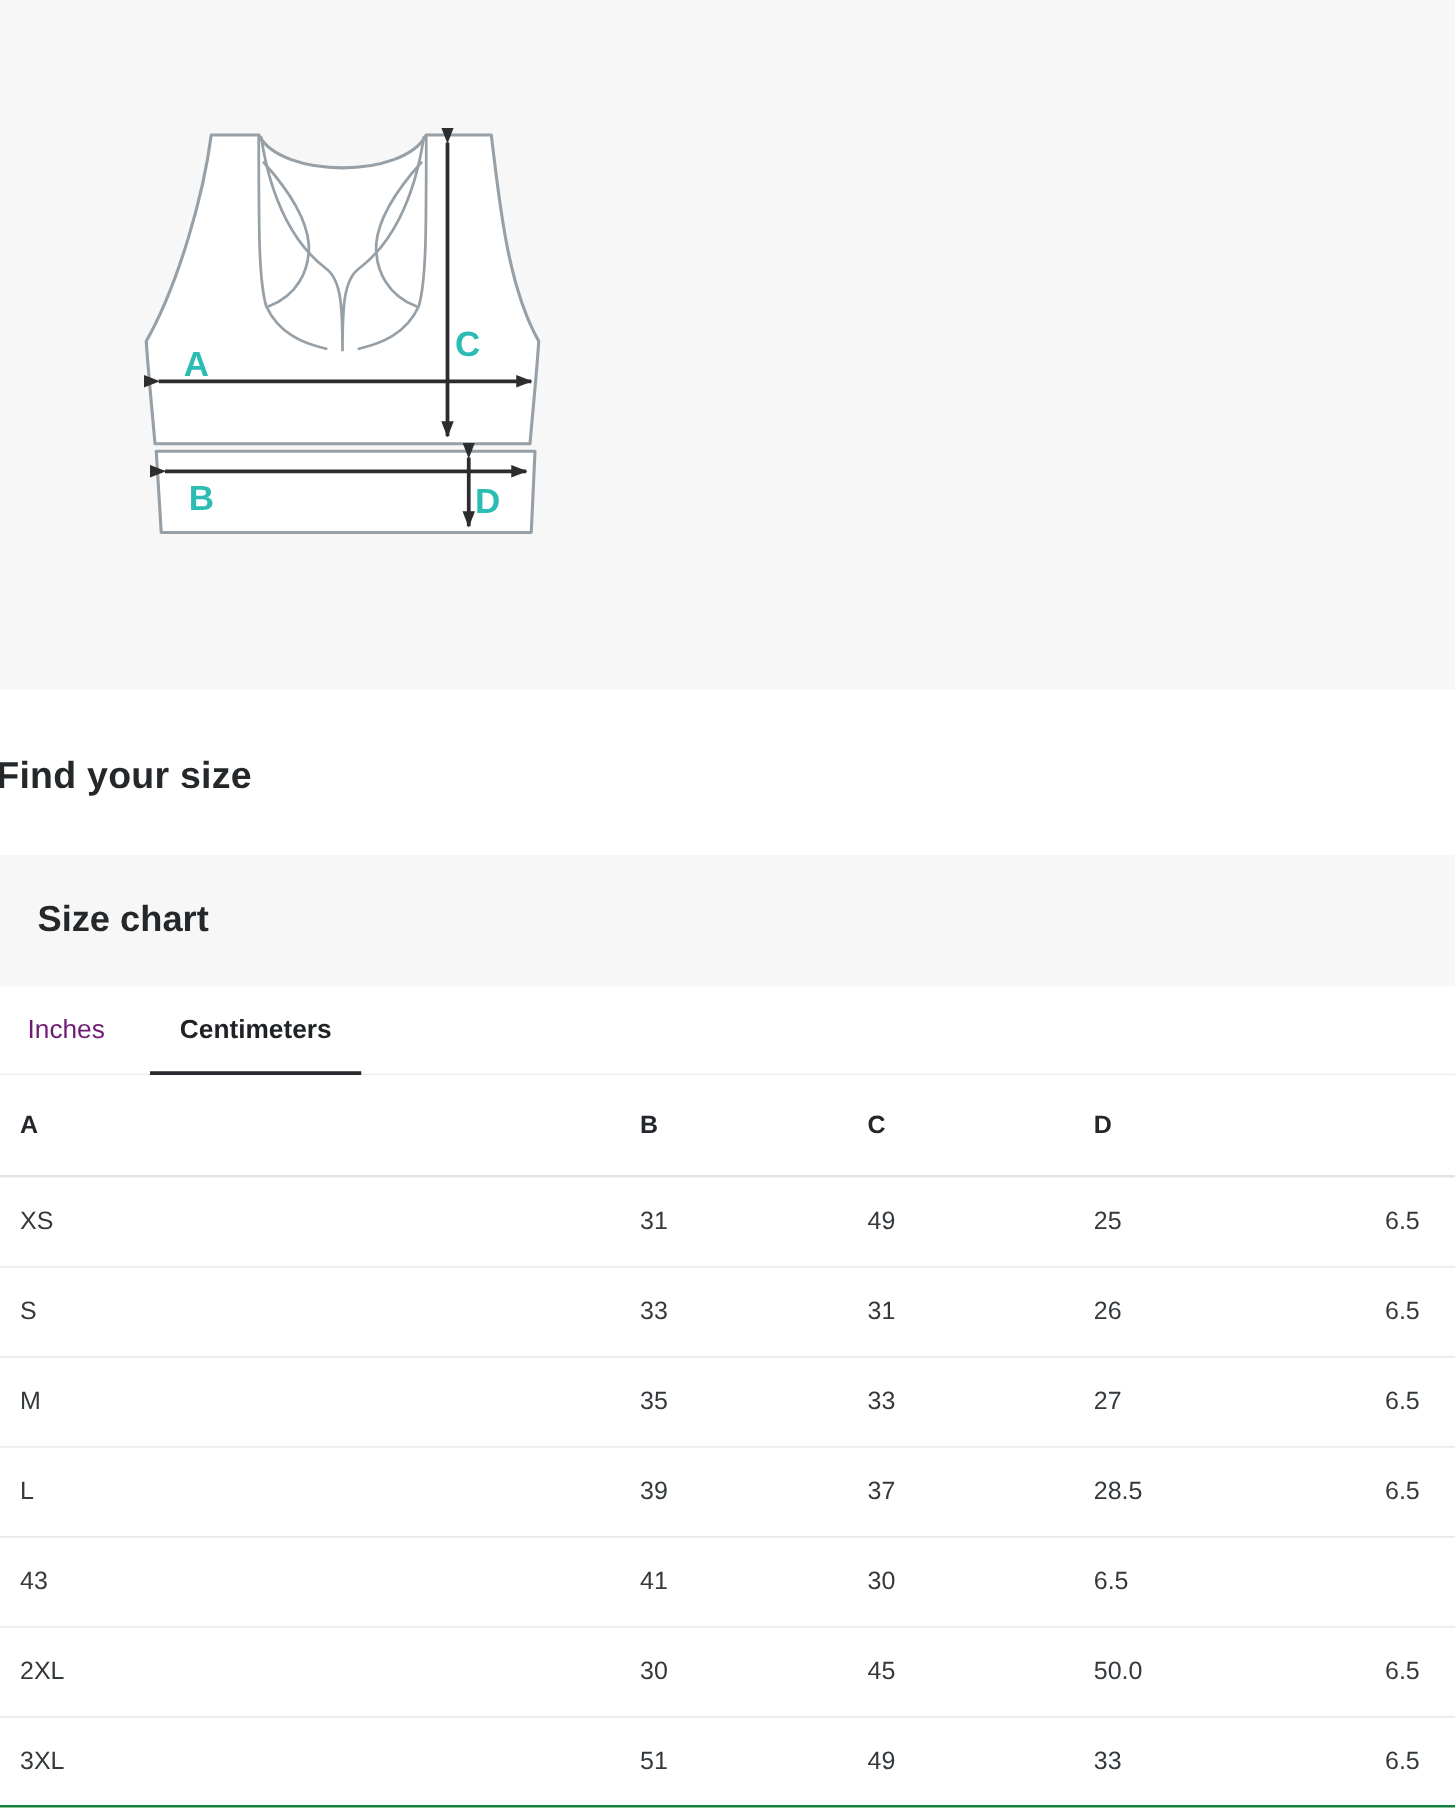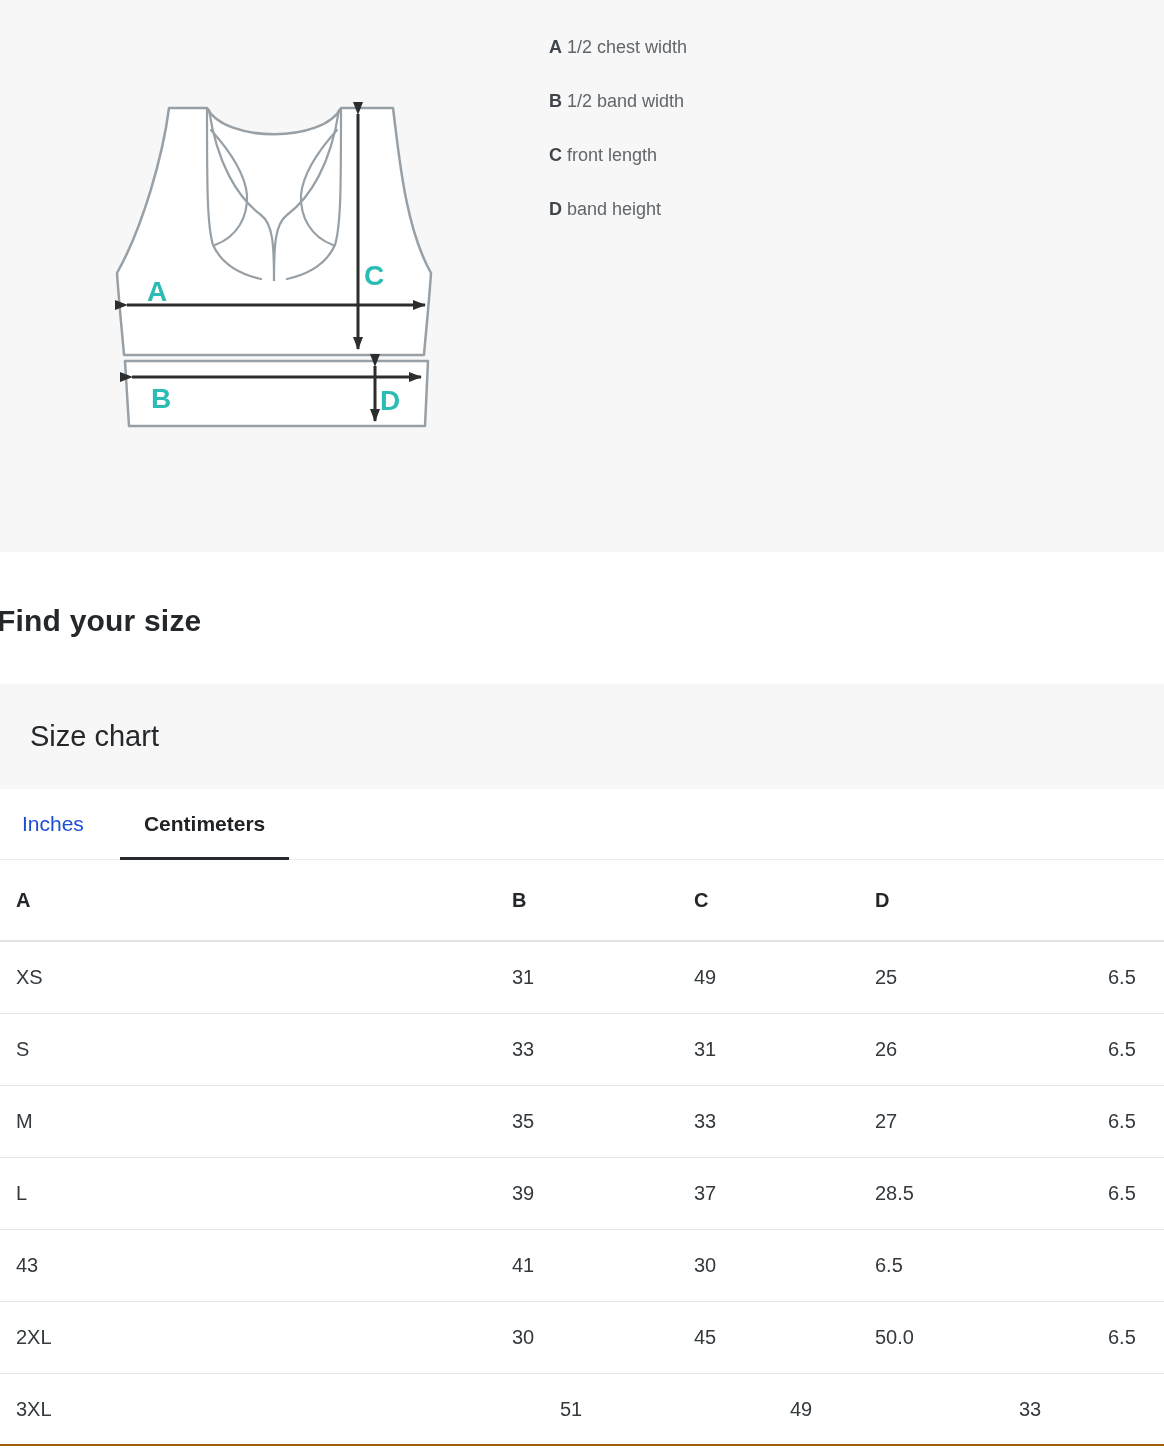--- a/index.html
+++ b/index.html
@@ -38,35 +38,35 @@
 
   
   .chart-band {
     position: absolute; top: 684px; left: 0;
     width: 1164px; height: 105px;
     background: #f7f7f7;
     display: flex; align-items: center;
   }
   .chart-band .band-title {
     margin-left: 30px;
-    font-size: 29px; font-weight: 400; color: #25282b;
+    font-size: 29px; font-weight: 700; color: #25282b;
   }
 
   
   .tabs {
     position: absolute; top: 789px; left: 0;
     width: 1164px; height: 71px;
     border-bottom: 1px solid #ebebeb;
     display: flex;
   }
   .tab {
     height: 100%;
     display: flex; align-items: center;
     padding: 0 24px;
-    font-size: 21px; color: #1d4ed8;
+    font-size: 21px; color: #701a75;
     position: relative;
     cursor: pointer;
   }
   .tab.first { padding: 0 22px; margin-right: 14px; }
   .tab.active { font-weight: 700; color: #202326; }
   .tab.active::after {
     content: "";
     position: absolute; left: 0; right: 0; bottom: -1px;
     height: 3px; background: #26292d;
   }
@@ -84,21 +84,21 @@
     height: 82px;
     border-bottom: 2px solid #e4e4e4;
     font-weight: 700; color: #23262a;
     letter-spacing: 0.2px;
   }
   .trow.body {
     height: 72px;
     border-bottom: 1px solid #e4e4e4;
     color: #34393d;
   }
-  .trow.body:last-child { border-bottom: 2px solid #a16207; gap: 48px; }
+  .trow.body:last-child { border-bottom: 2px solid #15803d; }
   .cell { white-space: nowrap; }
 </style>
 </head>
 <body>
 
 <div class="hero">
 
   <svg class="diagram-svg" width="340" height="338" viewBox="0 0 340 338">
     <defs>
       <marker id="ah" markerWidth="14" markerHeight="12" refX="12" refY="5" orient="auto" markerUnits="userSpaceOnUse">
@@ -131,34 +131,20 @@
     <line x1="255" y1="19" x2="255" y2="254" stroke="#2d2d2d" stroke-width="3" marker-start="url(#ah)" marker-end="url(#ah)"></line>
     <line x1="29" y1="282" x2="318" y2="282" stroke="#2d2d2d" stroke-width="3" marker-start="url(#ah)" marker-end="url(#ah)"></line>
     <line x1="272" y1="271" x2="272" y2="326" stroke="#2d2d2d" stroke-width="3" marker-start="url(#ah)" marker-end="url(#ah)"></line>
 
     <text x="44" y="206" font-size="28" font-weight="bold" fill="#2bbcb4" font-family="Liberation Sans, sans-serif">A</text>
     <text x="261" y="190" font-size="28" font-weight="bold" fill="#2bbcb4" font-family="Liberation Sans, sans-serif">C</text>
     <text x="48" y="313" font-size="28" font-weight="bold" fill="#2bbcb4" font-family="Liberation Sans, sans-serif">B</text>
     <text x="277" y="315" font-size="28" font-weight="bold" fill="#2bbcb4" font-family="Liberation Sans, sans-serif">D</text>
   </svg>
 
-  <div class="legend">
-    <div class="legend-item">
-      <b>A</b><span>1/2 chest width</span>
-    </div>
-    <div class="legend-item">
-      <b>B</b><span>1/2 band width</span>
-    </div>
-    <div class="legend-item">
-      <b>C</b><span>front length</span>
-    </div>
-    <div class="legend-item">
-      <b>D</b><span>band height</span>
-    </div>
-  </div>
 </div>
 
 <div class="find-heading">Find your size</div>
 
 <div class="chart-band">
   <div class="band-title">Size chart</div>
 </div>
 
 <div class="tabs">
   <div class="tab first">Inches</div>

